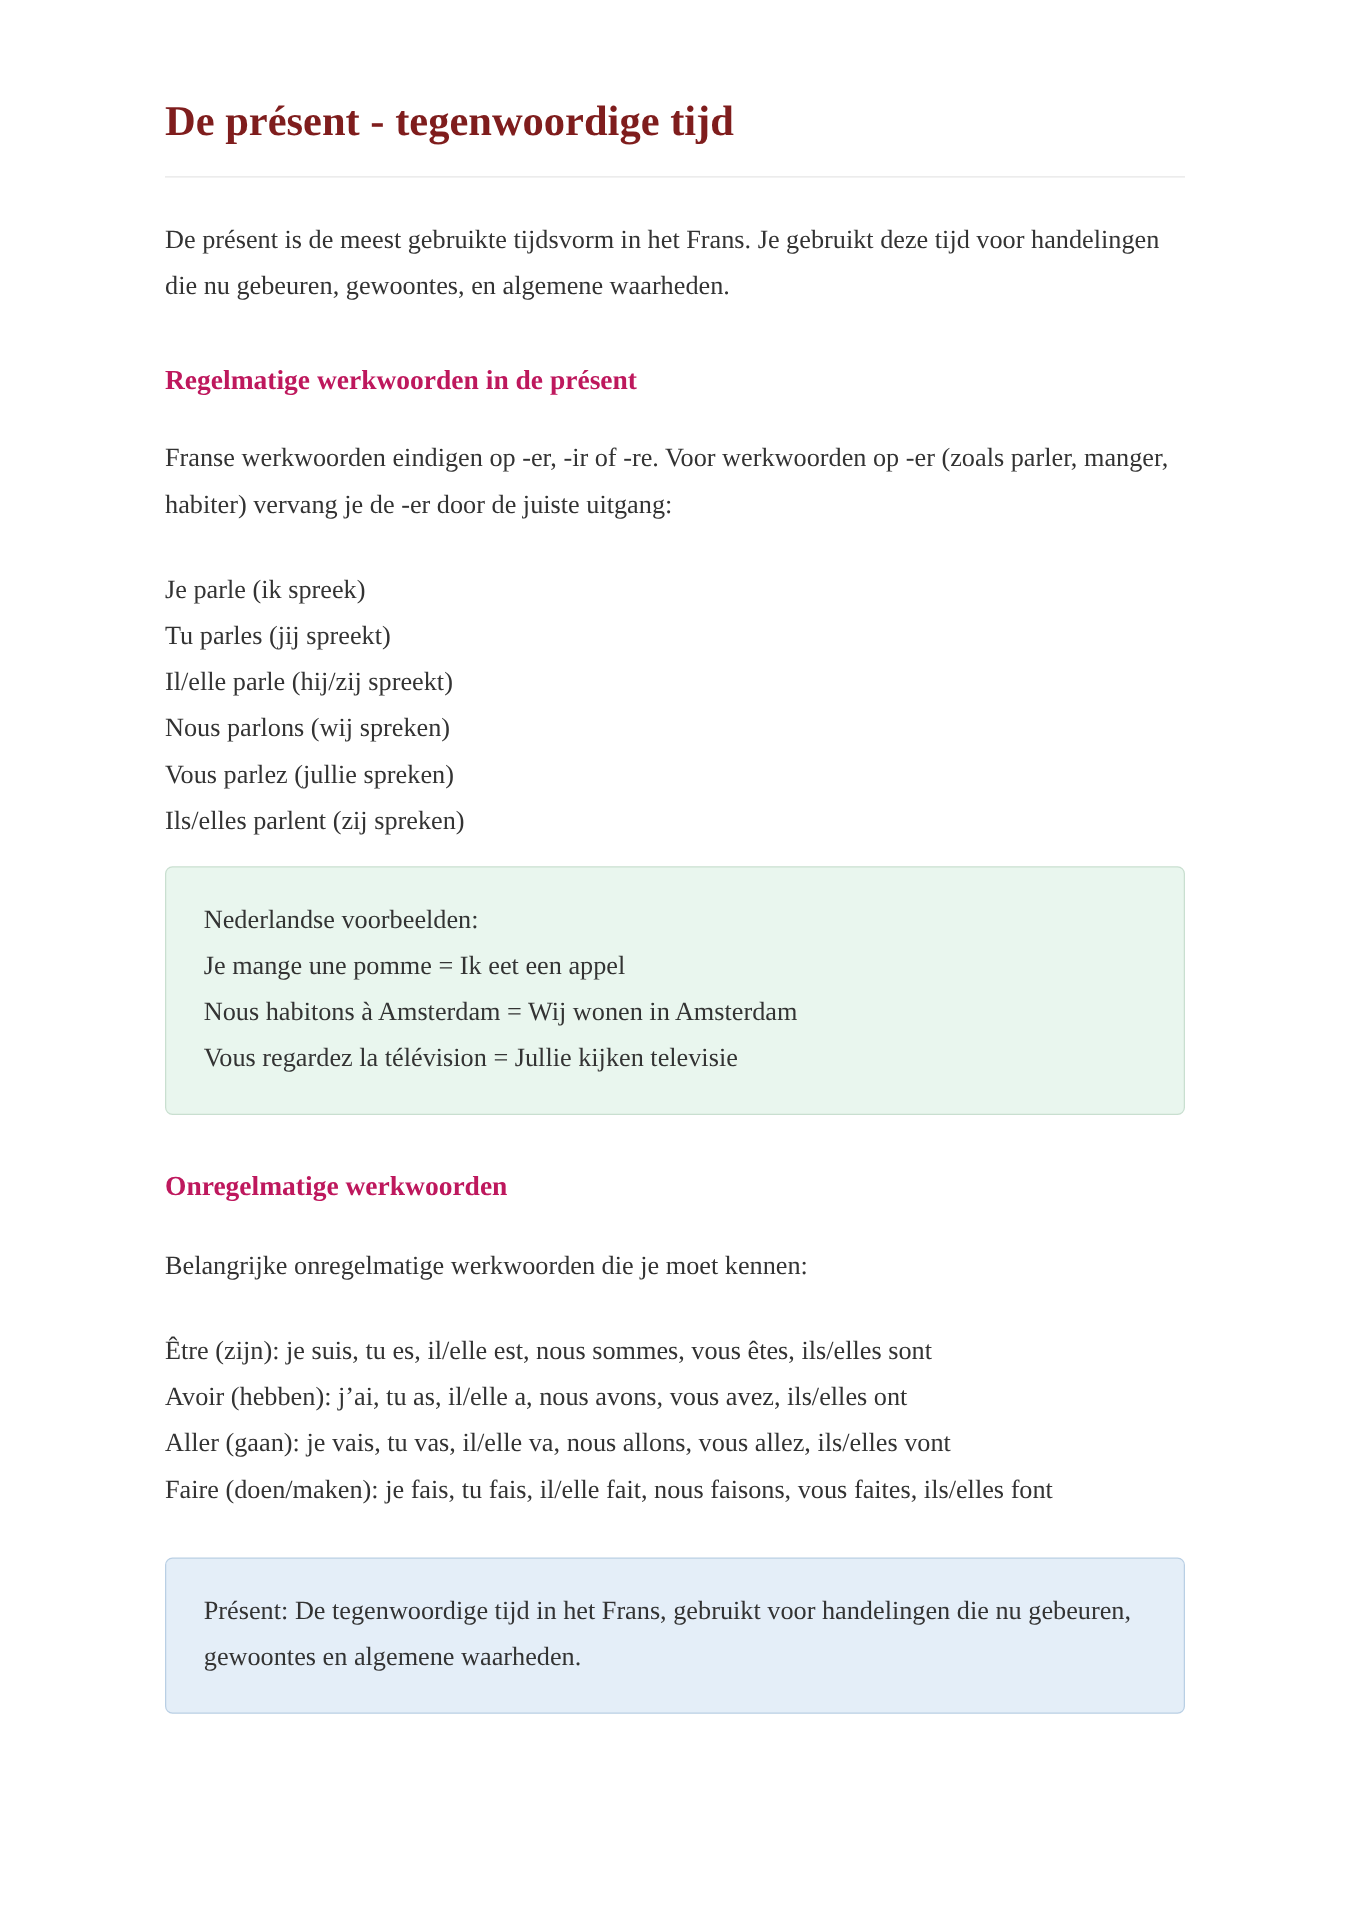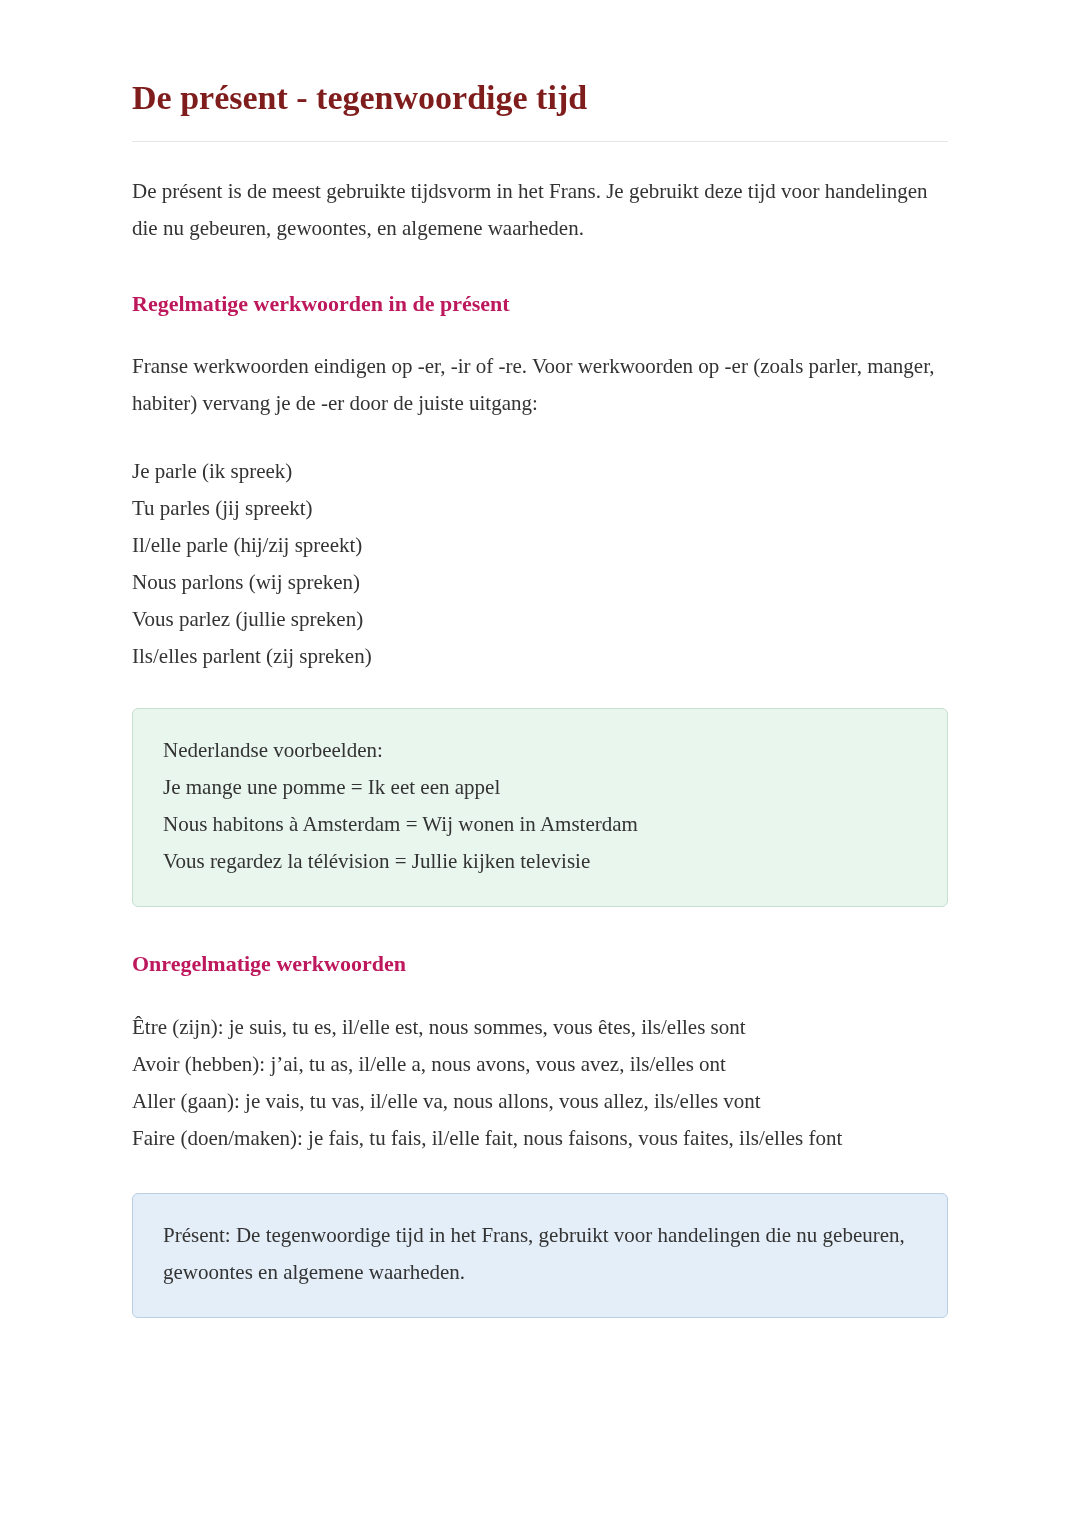--- a/index.html
+++ b/index.html
@@ -45,21 +45,21 @@
   }
   .line-list {
     margin: 31px 0 0 0;
   }
   .line-list div {
     font-size: 21px;
     line-height: 37px;
   }
   .callout {
     border-radius: 6px;
-    margin: 33px 0 0 0;
+    margin: 18px 0 0 0;
     padding: 23px 30px 26px 30px;
   }
   .callout div, .callout p {
     font-size: 21px;
     line-height: 37px;
     margin: 0;
   }
   .callout-green {
     background: #e9f6ee;
     border: 1px solid #c9dfd0;
@@ -96,20 +96,21 @@
 
   <div class="callout callout-green">
     <div>Nederlandse voorbeelden:</div>
     <div>Je mange une pomme = Ik eet een appel</div>
     <div>Nous habitons à Amsterdam = Wij wonen in Amsterdam</div>
     <div>Vous regardez la télévision = Jullie kijken televisie</div>
   </div>
 
   <h3 class="section-heading">Onregelmatige werkwoorden</h3>
 
+  <p class="body-text">Belangrijke onregelmatige werkwoorden die je moet kennen:</p>
 
   <div class="line-list">
     <div>Être (zijn): je suis, tu es, il/elle est, nous sommes, vous êtes, ils/elles sont</div>
     <div>Avoir (hebben): j’ai, tu as, il/elle a, nous avons, vous avez, ils/elles ont</div>
     <div>Aller (gaan): je vais, tu vas, il/elle va, nous allons, vous allez, ils/elles vont</div>
     <div>Faire (doen/maken): je fais, tu fais, il/elle fait, nous faisons, vous faites, ils/elles font</div>
   </div>
 
   <div class="callout callout-blue">
     <p>Présent: De tegenwoordige tijd in het Frans, gebruikt voor handelingen die nu gebeuren, gewoontes en algemene waarheden.</p>

